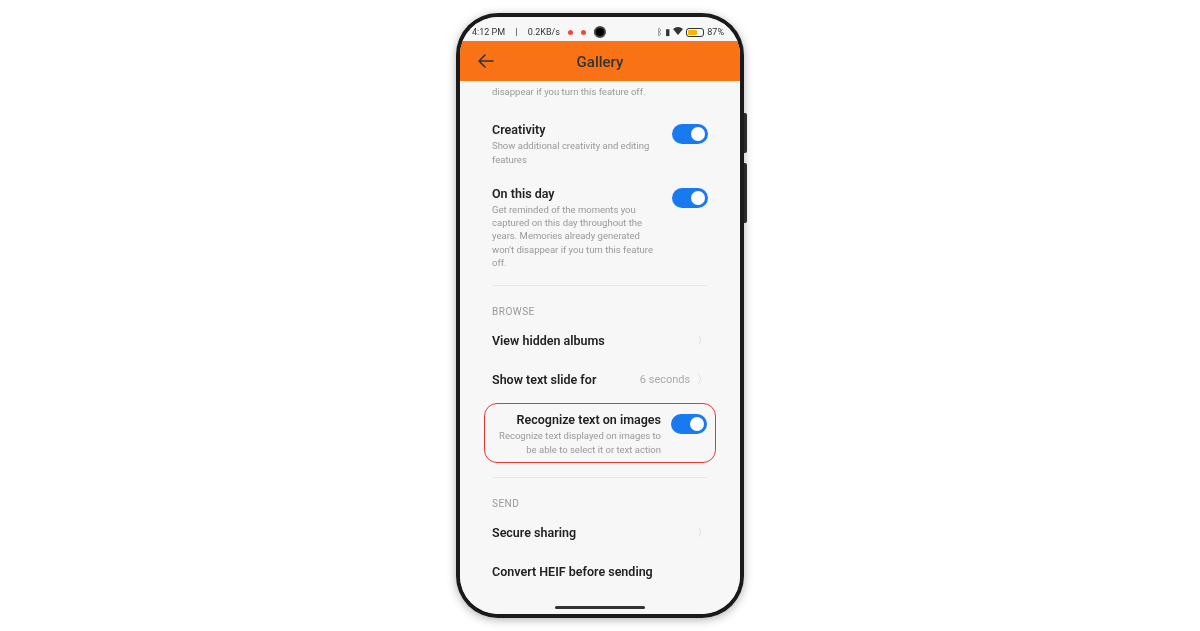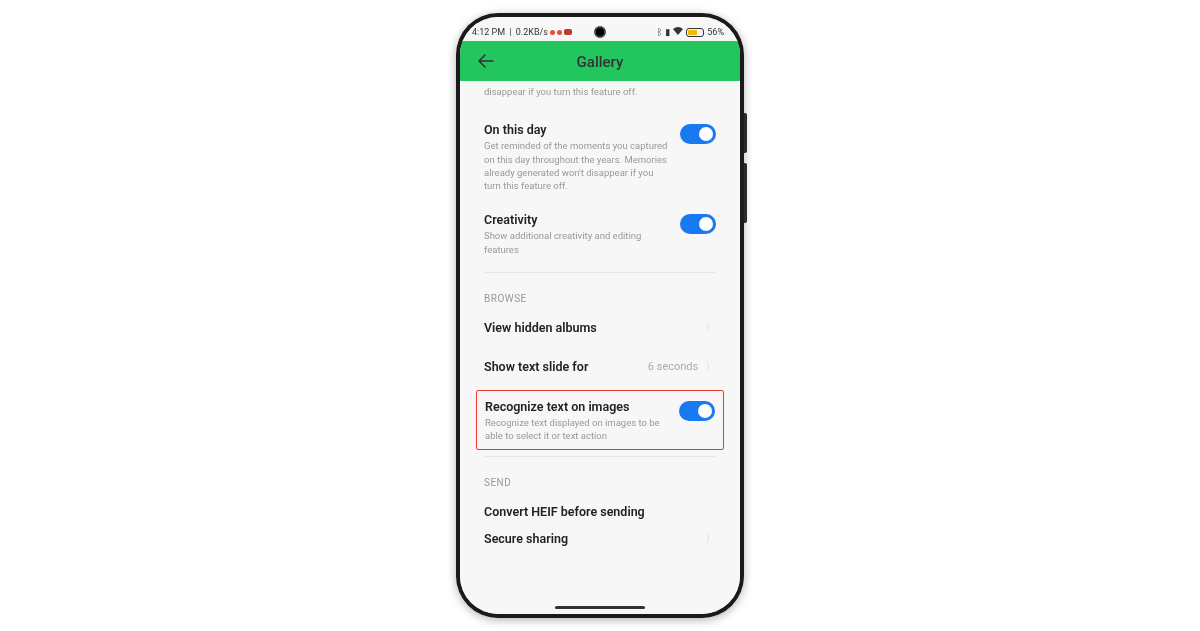--- a/index.html
+++ b/index.html
@@ -60,21 +60,21 @@
       align-items: center;
       font-size: 9px;
       color: #333;
       background: #f7f7f7;
       position: relative;
       z-index: 2;
     }
     .status-left {
       display: flex;
       align-items: center;
-      gap: 2px;
+      gap: 8px;
     }
     .status-left .dot { width: 5px; height: 5px; border-radius: 50%; display: inline-block; }
     .dot-red { background: #e74c3c; }
     .dot-red2 { background: #c0392b; border-radius: 2px; width: 8px; height: 6px; }
     .status-right {
       display: flex;
       align-items: center;
       gap: 3px;
       font-size: 9px;
     }
@@ -83,21 +83,21 @@
       position: relative; display: inline-block;
     }
     .battery-pill::after {
       content: ''; position: absolute; left: 1px; top: 1px; bottom: 1px;
       width: 56%; background: #f5b800; border-radius: 1px;
     }
     .nav-bar {
       display: flex;
       align-items: center;
       padding: 8px 14px 6px;
-      background: #22c55e;
+      background: #f97316;
       position: relative;
     }
     .back-arrow {
       font-size: 18px;
       color: #333;
       line-height: 1;
       padding: 4px;
       cursor: pointer;
     }
     .nav-title {
@@ -105,21 +105,21 @@
       left: 50%;
       transform: translateX(-50%);
       font-size: 15px;
       font-weight: 500;
       color: #333;
     }
     .content {
       flex: 1;
       overflow: hidden;
       background: #f7f7f7;
-      padding: 0 24px 6px;
+      padding: 0 32px 6px;
       font-size: 11px;
       color: #333;
     }
     .trailing-desc {
       font-size: 9.5px;
       color: #999;
       line-height: 1.4;
       margin: 4px 0 14px;
     }
     .setting-row {
@@ -189,23 +189,24 @@
       font-size: 11px;
       color: #aaa;
       margin-right: 4px;
     }
     .chevron {
       color: #ccc;
       font-size: 11px;
     }
     .highlight-box {
       border: 1.5px solid #e8372c;
-      border-radius: 2px;
+      border-radius: 13px;
       padding: 8px 8px 6px;
-      margin: 4px -8px 6px;
+      margin: 4px -8px 14px;
+      text-align: right;
     }
     .highlight-box .setting-row { padding: 0; }
     .home-indicator {
       position: absolute;
       bottom: 5px;
       left: 50%;
       transform: translateX(-50%);
       width: 90px;
       height: 3px;
       background: #333;
@@ -232,48 +233,48 @@
       </div>
       <div class="status-right">
         <span>ᛒ</span>
         <span>▮</span>
         <span>
           <svg width="10" height="8" viewBox="0 0 10 8">
               <path d="M5 8 L0 2 Q5 -2 10 2 Z" fill="#333"></path>
             </svg>
         </span>
         <span class="battery-pill"></span>
-        <span>56%</span>
+        <span>87%</span>
       </div>
     </div>
 
     <div class="nav-bar">
       <div class="back-arrow">
         <svg width="16" height="14" viewBox="0 0 16 14">
           <path d="M7 1 L1 7 L7 13 M1 7 H15" stroke="#333" stroke-width="1.6" fill="none" stroke-linecap="round" stroke-linejoin="round"></path>
         </svg>
       </div>
       <div class="nav-title">Gallery</div>
     </div>
 
     <div class="content">
       <div class="trailing-desc">disappear if you turn this feature off.</div>
 
       <div class="setting-row">
         <div class="setting-label-block">
+          <div class="setting-title">Creativity</div>
+          <div class="setting-desc">Show additional creativity and editing features</div>
+        </div>
+        <div class="toggle on"></div>
+      </div>
+
+      <div class="setting-row">
+        <div class="setting-label-block">
           <div class="setting-title">On this day</div>
           <div class="setting-desc">Get reminded of the moments you captured on this day throughout the years. Memories already generated won't disappear if you turn this feature off.</div>
-        </div>
-        <div class="toggle on"></div>
-      </div>
-
-      <div class="setting-row">
-        <div class="setting-label-block">
-          <div class="setting-title">Creativity</div>
-          <div class="setting-desc">Show additional creativity and editing features</div>
         </div>
         <div class="toggle on"></div>
       </div>
 
       <div class="divider"></div>
 
       <div class="section-header">Browse</div>
 
       <div class="link-row">
         <div class="link-title">View hidden albums</div>
@@ -296,25 +297,25 @@
             <div class="setting-desc">Recognize text displayed on images to be able to select it or text action</div>
           </div>
           <div class="toggle on"></div>
         </div>
       </div>
 
       <div class="divider"></div>
 
       <div class="section-header">Send</div>
 
-      <div class="link-row" style="padding-bottom:0">
-        <div class="link-title">Convert HEIF before sending</div>
-      </div>
-
       <div class="link-row">
         <div class="link-title">Secure sharing</div>
         <span class="chevron">〉</span>
       </div>
+
+      <div class="link-row" style="padding-bottom:0">
+        <div class="link-title">Convert HEIF before sending</div>
+      </div>
     </div>
 
     <div class="home-indicator"></div>
   </div>
 </div>
 
 </body></html>

